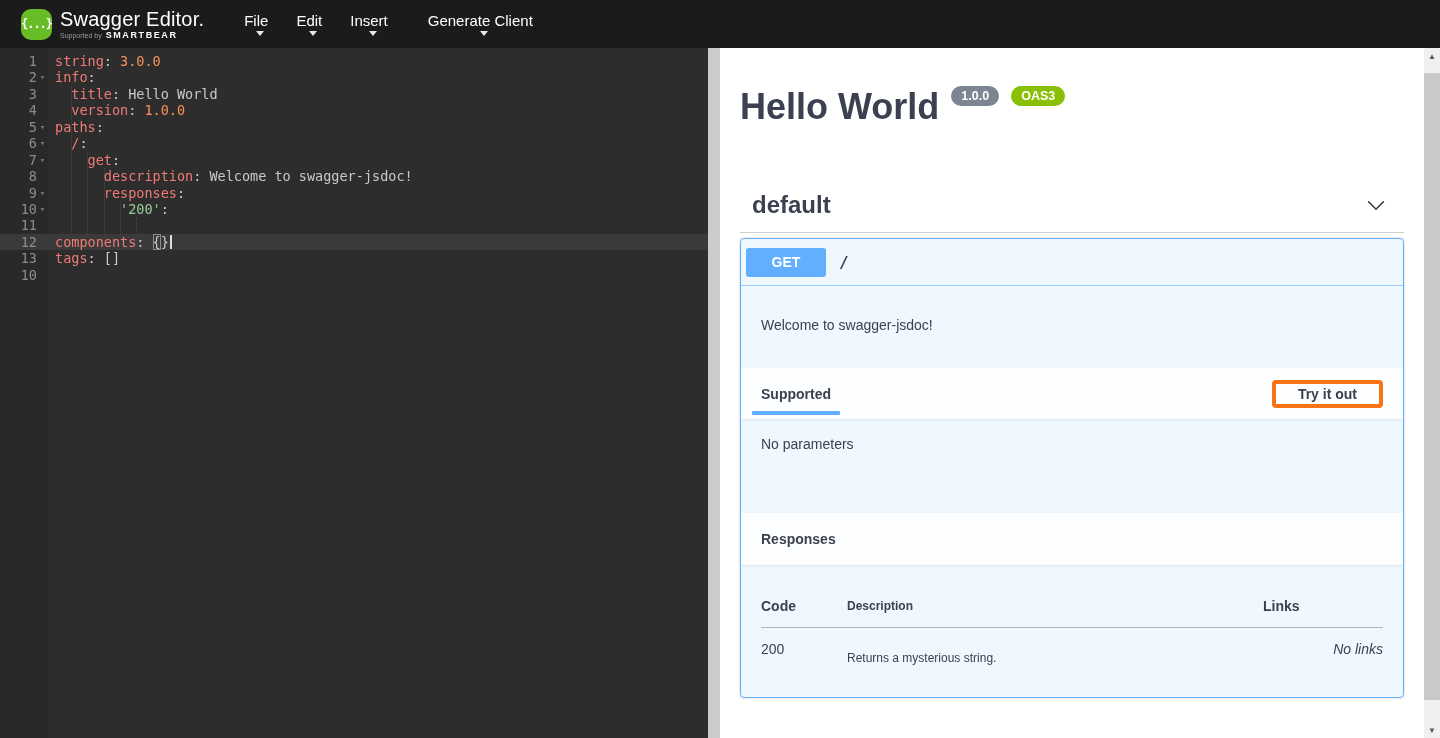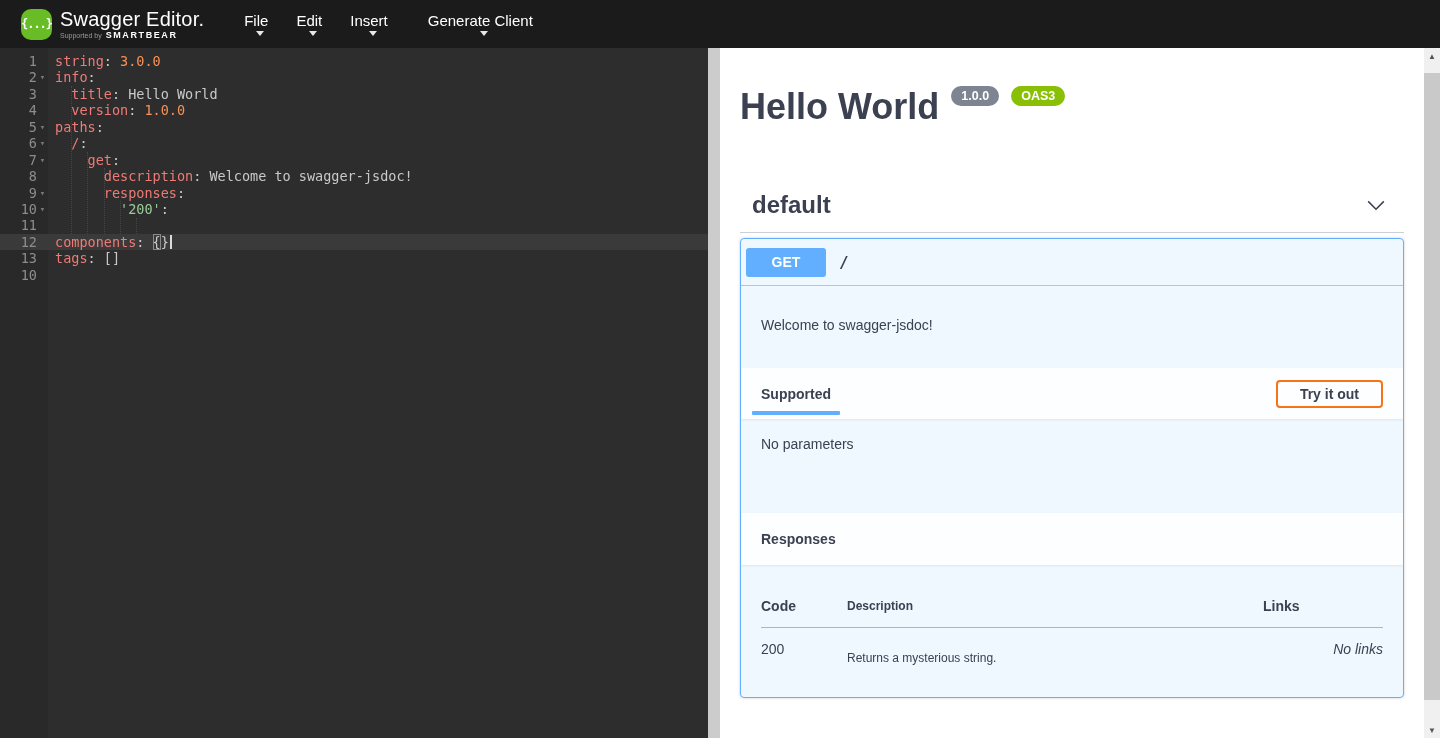--- a/index.html
+++ b/index.html
@@ -88,21 +88,21 @@
   .op-desc { height:82px; padding:31px 20px 0 20px; font-size:14px; color:#3b4151; }
 
   .sec-header { background:rgba(255,255,255,.8); box-shadow:0 1px 2px rgba(0,0,0,.08);
                 display:flex; align-items:center; padding:0 20px; }
   .sec-params { height:51px; justify-content:space-between; }
   .sec-responses { height:52px; }
   .sec-title { font-size:14px; font-weight:bold; color:#3b4151; }
   .tab { position:relative; padding:0 9px; margin-left:-9px; cursor:pointer; }
   .tab.active::after { content:""; position:absolute; left:0; right:0; bottom:-13px;
                        height:4px; background:#61affe; border-radius:1px; }
-  .btn-try { height:28px; padding:0 22px; background:transparent; border:2px solid #f97316;
+  .btn-try { height:28px; padding:0 22px; background:transparent; border:4px solid #f97316;
              border-radius:4px; font-family:"Liberation Sans", sans-serif; font-size:14px;
              font-weight:bold; color:#3b4151; cursor:pointer; }
 
   .params-body { height:94px; padding:17px 20px; font-size:14px; color:#3b4151; }
 
   .responses-body { height:132px; padding:18px 20px 0 20px; }
   table.responses { width:100%; border-collapse:collapse; table-layout:fixed; }
   table.responses th { text-align:left; color:#3b4151; padding:15px 0 13px 0;
                        border-bottom:1px solid rgba(59,65,81,.2); font-weight:bold; }
   th.col-code  { width:86px; font-size:14px; }

